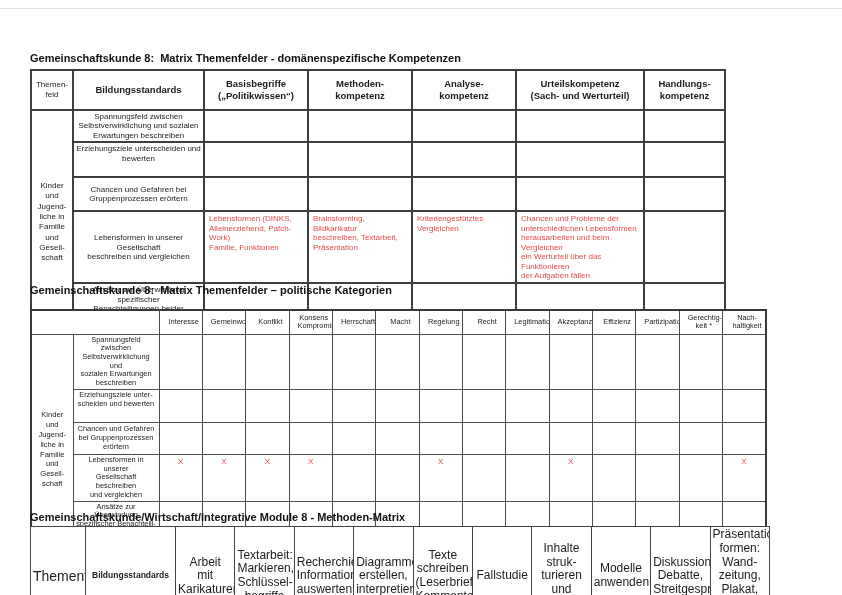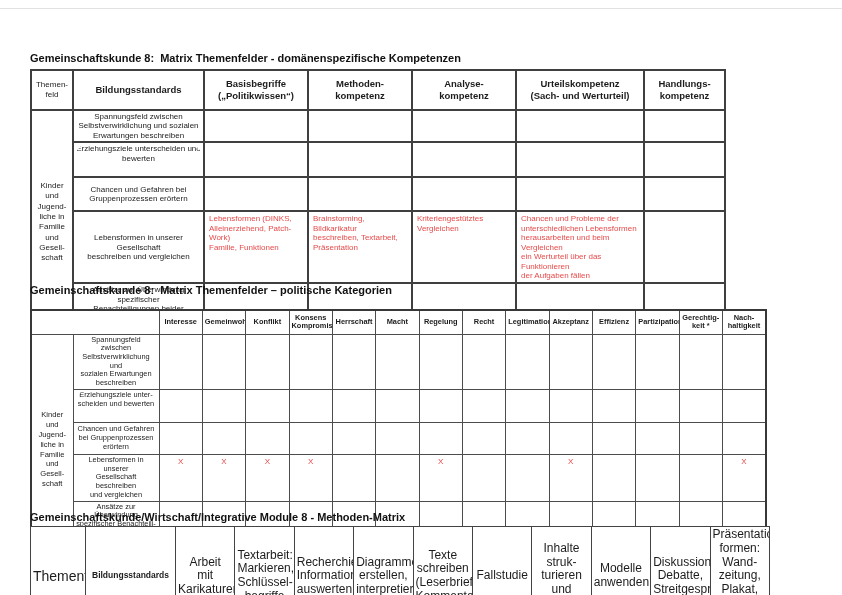--- a/index.html
+++ b/index.html
@@ -27,28 +27,28 @@
     white-space:pre-line; overflow:hidden;
     line-height:1.18; padding:1px 2px;
   }
 
   
   #tbl1 { left:30px; top:69px; width:694px; }
   #tbl1 th { font-size:9.5px; font-weight:bold; line-height:1.25; }
   #tbl1 th.thin { font-size:8px; font-weight:normal; }
   #tbl1 td { font-size:8px; }
   #tbl1 td.tf { font-size:8px; line-height:1.3; }
-  .va-top { vertical-align:top;border-radius:16px; }
+  .va-top { vertical-align:top; }
   td.red { color:#e64a4a; text-align:left; vertical-align:top; padding:2px 4px; }
 
   
   #tbl2 { left:30px; top:309px; width:737px; }
   #tbl2 th, #tbl2 td { border:1.5px solid #4c4c4c; font-size:7.4px; }
   #tbl2 { border:2px solid #383838; }
-  #tbl2 th { font-weight:bold; line-height:1.1; }
+  #tbl2 th { font-weight:normal; line-height:1.1;padding-left:8px; }
   #tbl2 td.tf { font-size:7.6px; line-height:1.3; }
   #tbl2 td.mark { color:#e64a4a; vertical-align:top; font-size:8px; padding-top:2px; }
 
   
   #tbl3 { left:30px; top:526px; width:740px; }
   #tbl3 th { border:1.5px solid #434343; font-size:12px; font-weight:normal; line-height:1.15; height:38px; }
   #tbl3 th.tf3 { font-size:14px; }
   #tbl3 th.bstd { font-size:8.5px; font-weight:bold; }
 </style>
 </head>

